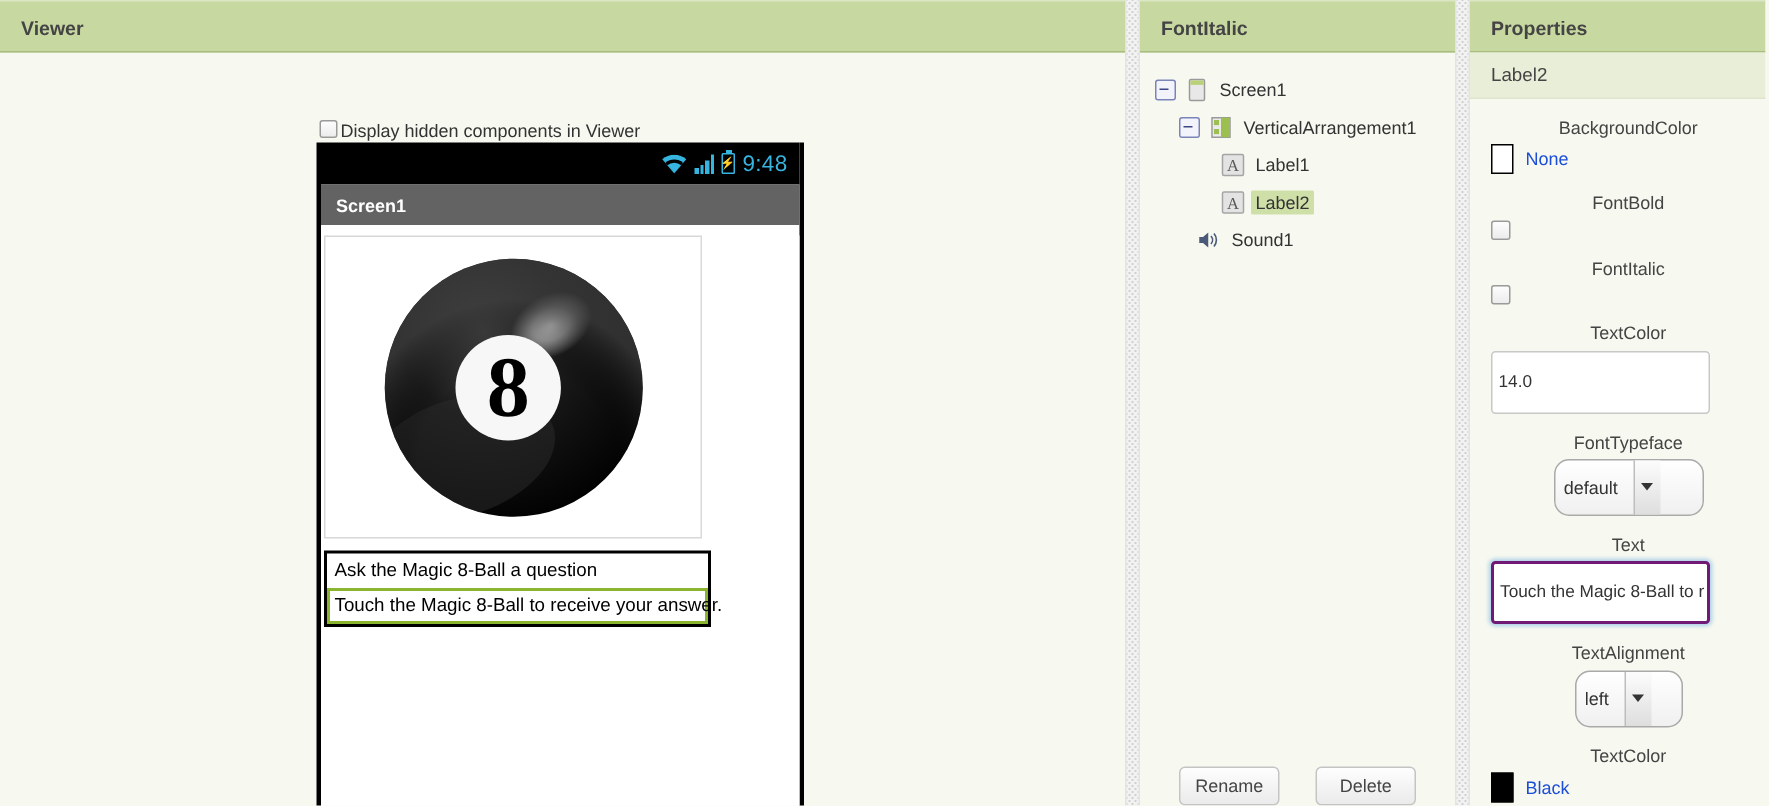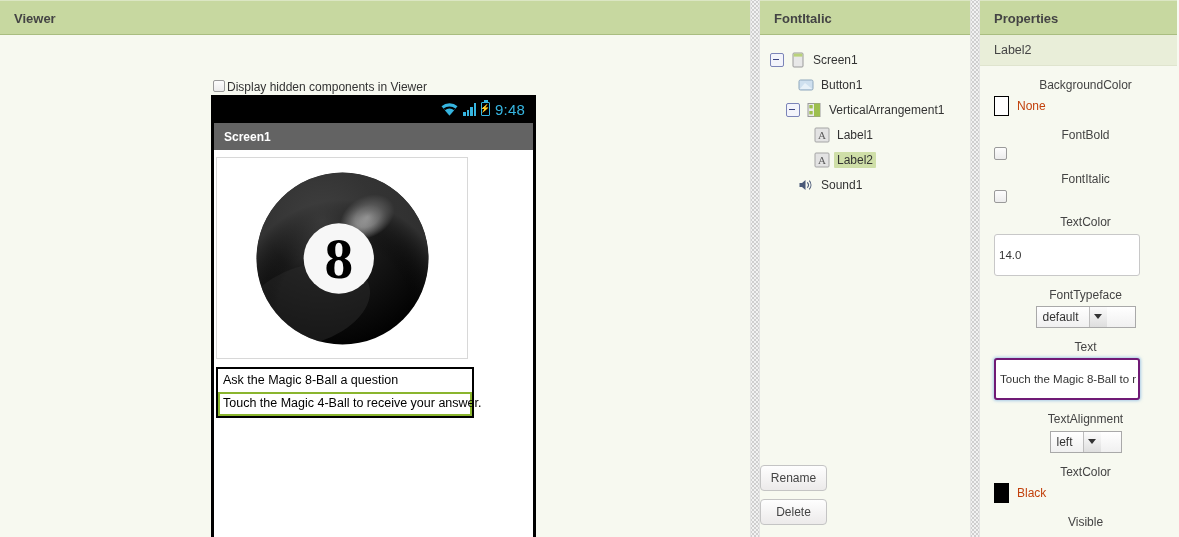--- a/index.html
+++ b/index.html
@@ -116,23 +116,22 @@
   }
   .toggle:after{
     content:"";position:absolute;left:2px;top:5px;width:6px;height:1.5px;background:#3c4682;
   }
   .ticon{width:16px;height:16px;flex:0 0 16px;margin-right:4px;display:block;}
   .tlabel{padding:1px 3px;border-radius:1px;}
   .tnode.selected .tlabel{background:#cfdfa8;}
 
   .cbtns{
     position:absolute;left:0;bottom:0;width:100%;
-    display:flex;justify-content:center;gap:8px;
-    padding-bottom:12px;
-    flex-direction:column;
+    display:flex;justify-content:center;gap:24px;
+    padding-bottom:0;
   }
   .gbtn{
     width:67px;height:26px;
     border:1px solid #c4c4c4;border-radius:4px;
     background:linear-gradient(#fefefe,#eceaea);
     font-size:12px;color:#444;
     font-family:"Liberation Sans", sans-serif;
     display:flex;align-items:center;justify-content:center;
     cursor:pointer;box-sizing:border-box;
   }
@@ -143,40 +142,40 @@
     height:31px;line-height:31px;background:#e9eed9;
     border-bottom:1px solid #dfe4ce;
     font-size:12.5px;color:#444;padding-left:14px;box-sizing:border-box;
   }
   .props{padding:12px 0 0 14px;text-align:center;}
   .pname{font-size:12px;color:#444;margin:0 0 4px 0;line-height:1.2;}
   .pgap{height:12px;}
   .colorrow{display:flex;align-items:center;gap:8px;margin-bottom:0;}
   .swatch{width:15px;height:20px;border:1.5px solid #000;box-sizing:border-box;background:#fff;}
   .swatch.black{background:#000;}
-  .cval{font-size:12px;color:#c2410c;}
+  .cval{font-size:12px;color:#1d4ed8;}
   .pcb{
     width:13px;height:13px;box-sizing:border-box;
     border:1px solid #9a9a9a;border-radius:2px;
     background:linear-gradient(#fdfdfd,#ececec);display:block;
   }
   .ptext{
     width:146px;height:42px;box-sizing:border-box;
     border:1px solid #c8c8c8;border-radius:3px;background:#fff;
     font-size:11.5px;color:#333;padding:0 4px;
     font-family:"Liberation Sans", sans-serif;
     display:flex;align-items:center;overflow:hidden;white-space:nowrap;
   }
   .ptext.focused{
     border:2px solid #701a75;
     box-shadow:0 0 3px 1px rgba(105,168,224,.55);
   }
   .psel{
-    height:22px;box-sizing:border-box;
-    border:1px solid #a9a9a9;border-radius:0;
+    height:38px;box-sizing:border-box;
+    border:1px solid #a9a9a9;border-radius:10px;
     background:linear-gradient(#ffffff,#f0f0f0);
     font-size:12px;color:#333;
     display:inline-flex;align-items:center;
     padding-left:6px;position:relative;
   }
   .psel .arrow{
     width:17px;height:100%;margin-left:10px;
     border-left:1px solid #bdbdbd;
     background:linear-gradient(#fcfcfc,#dedede);
     display:flex;align-items:center;justify-content:center;
@@ -260,21 +259,21 @@
                 <ellipse cx="62" cy="150" rx="70" ry="42" fill="#2b2b2b" opacity=".5" transform="rotate(-18 62 150)"></ellipse>
                 <circle cx="100" cy="100" r="93" fill="url(#rim)"></circle>
               </g>
               <circle cx="96" cy="100" r="38" fill="#f7f7f7"></circle>
               <text x="96" y="100" text-anchor="middle" dominant-baseline="central" font-family="'Liberation Serif', serif" font-weight="bold" font-size="62" fill="#000">8</text>
             </svg>
           </div>
 
           <div class="varr">
             <div class="lbl">Ask the Magic 8-Ball a question</div>
-            <div class="lbl sel">Touch the Magic 4-Ball to receive your answer.</div>
+            <div class="lbl sel">Touch the Magic 8-Ball to receive your answer.</div>
           </div>
 
         </div>
       </div>
     </div>
   </section>
 
   <div class="splitter"></div>
 
   <section class="panel" id="components-panel">
@@ -284,27 +283,20 @@
 
       <div class="tnode" style="padding-left:10px">
         <span class="toggle"></span>
         <svg class="ticon" viewBox="0 0 16 16">
           <rect x="3" y="1" width="10" height="14" rx="1" fill="#e8e8e8" stroke="#9a9a9a"></rect>
           <rect x="3.6" y="1.6" width="8.8" height="3" fill="#b9d27a"></rect>
         </svg>
         <span class="tlabel">Screen1</span>
       </div>
 
-      <div class="tnode" style="padding-left:38px">
-        <svg class="ticon" viewBox="0 0 16 16">
-          <rect x="1" y="3" width="14" height="10" rx="1.5" fill="#cfe0ef" stroke="#8fa8bd"></rect>
-          <path d="M1.8 12 L7 6 L14.2 12 Z" fill="#e8f1f8"></path>
-        </svg>
-        <span class="tlabel">Button1</span>
-      </div>
 
       <div class="tnode" style="padding-left:26px">
         <span class="toggle"></span>
         <svg class="ticon" viewBox="0 0 16 16">
           <rect x="2" y="1.5" width="12" height="13" fill="#eaeaea" stroke="#9a9a9a"></rect>
           <rect x="8" y="1.5" width="6" height="13" fill="#9dbf4f"></rect>
           <rect x="3.3" y="3" width="3.4" height="3.4" fill="#9dbf4f"></rect>
           <rect x="3.3" y="9" width="3.4" height="3.4" fill="#9dbf4f"></rect>
         </svg>
         <span class="tlabel">VerticalArrangement1</span>

